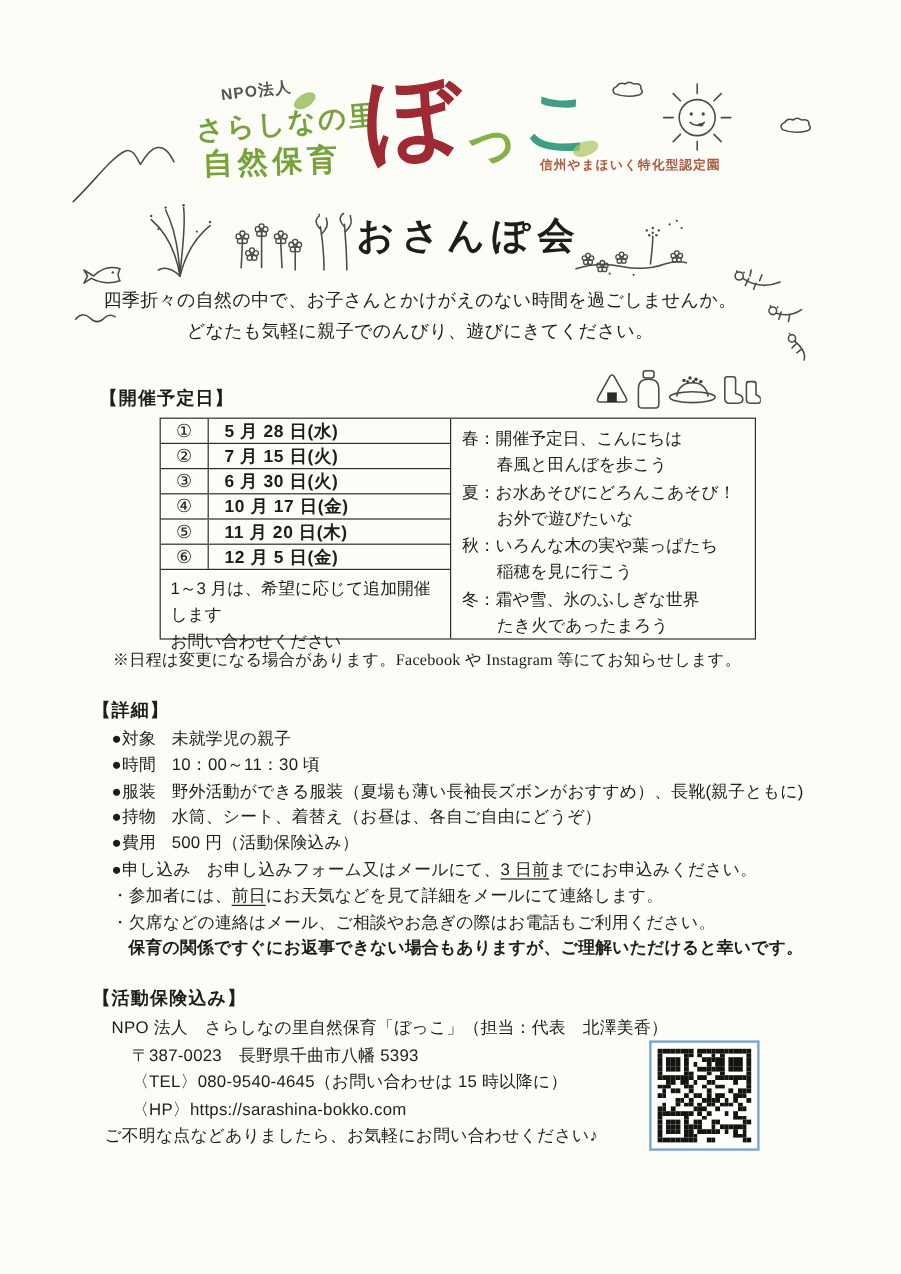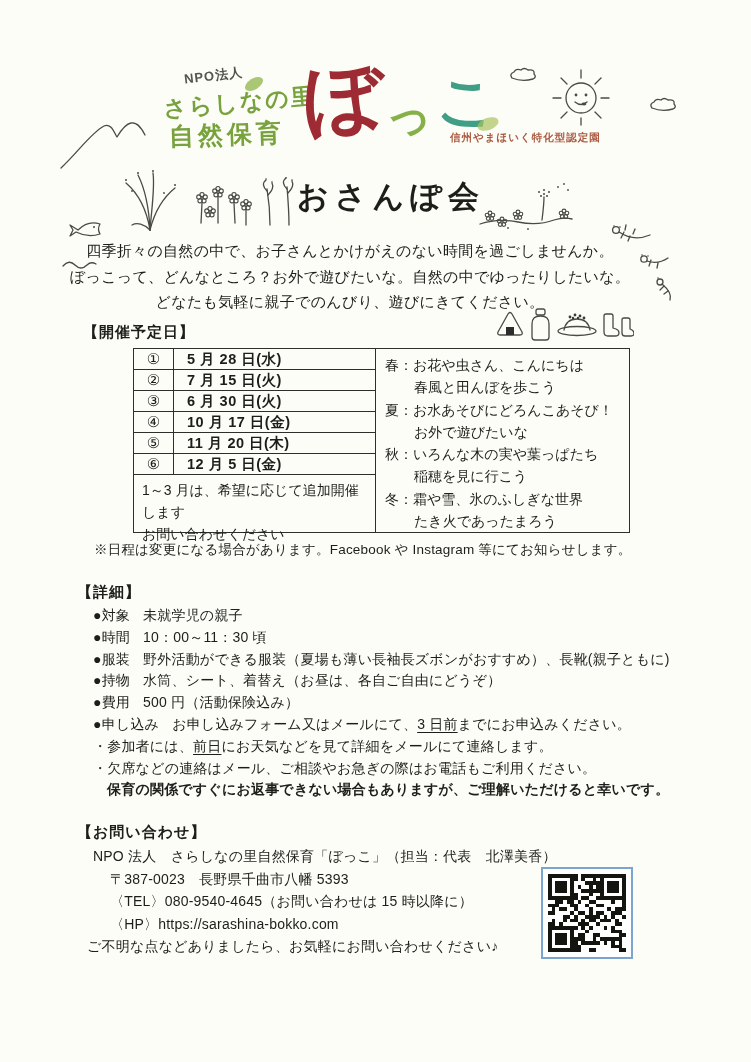--- a/index.html
+++ b/index.html
@@ -35,21 +35,21 @@
   
   .table { left:133px; top:348px; width:497px; height:185px; border:1.5px solid #2e2e2c; display:flex; }
   .t-left { width:242px; border-right:1.5px solid #2e2e2c; display:flex; flex-direction:column; }
   .srow { display:flex; height:21px; border-bottom:1px solid #2e2e2c; flex:none; }
   .sno  { width:40px; border-right:1px solid #2e2e2c; display:flex; align-items:center; justify-content:center; font-size:15px; }
   .sdate{ flex:1; display:flex; align-items:center; padding-left:13px; font-weight:bold; font-size:14.5px; letter-spacing:0.5px; }
   .snote{ flex:1; padding:4px 8px; font-size:14px; line-height:22px; }
   .t-right { flex:1; padding:5px 0 0 9px; font-size:14px; line-height:22.3px; }
   .season .s2 { padding-left:29px; }
 
-  .disclaimer { left:94px; top:541px; font-size:13.5px; letter-spacing:0.2px; }
+  .disclaimer { left:94px; top:541px; font-size:13.5px; letter-spacing:0.2px;font-family:Liberation Serif, serif; }
 
   
   .h-det { left:77px; top:583px; }
   .details { left:93px; top:605px; width:640px; font-size:14px; line-height:21.8px; letter-spacing:0.2px; }
   .dlab { margin-right:13px; }
   .ul { text-decoration:underline; text-underline-offset:3px; }
   .indent1 { padding-left:14px;font-weight:bold; }
 
   
   .h-con { left:77px; top:823px; }
@@ -237,21 +237,20 @@
       <circle cx="8" cy="12" r="0.8"></circle>
         <circle cx="14" cy="13" r="0.8"></circle>
       <circle cx="36" cy="41" r="0.8"></circle>
         <circle cx="42" cy="42" r="0.8"></circle>
         <circle cx="52" cy="64" r="0.8"></circle>
     </g>
   </svg>
 
   <div class="abs intro">
     <div>四季折々の自然の中で、お子さんとかけがえのない時間を過ごしませんか。</div>
-    <div>ぼっこって、どんなところ？お外で遊びたいな。自然の中でゆったりしたいな。</div>
     <div>どなたも気軽に親子でのんびり、遊びにきてください。</div>
   </div>
 
   <div class="abs sec-head h-sched">【開催予定日】</div>
 
   <svg class="abs" style="left:492px;top:306px" width="142" height="42" viewBox="0 0 142 42">
     <g>
       <path class="doodle" d="M16,8 Q18,5 20,8 L30,26 Q31,29 28,29 L8,29 Q5,29 6,26 Z"></path>
       <rect x="14" y="21" width="8" height="8" fill="#2c2c2a"></rect>
     </g>
@@ -303,21 +302,21 @@
         <div class="sno">⑥</div>
         <div class="sdate">12 月 5 日(金)</div>
       </div>
       <div class="snote">
         <div>1～3 月は、希望に応じて追加開催します</div>
         <div>お問い合わせください</div>
       </div>
     </div>
     <div class="t-right">
       <div class="season">
-        <div class="s1"><span>春：</span><span>お花や虫さん、こんにちは</span></div>
+        <div class="s1"><span>春：</span><span>開催予定日、こんにちは</span></div>
         <div class="s2">春風と田んぼを歩こう</div>
       </div>
       <div class="season">
         <div class="s1"><span>夏：</span><span>お水あそびにどろんこあそび！</span></div>
         <div class="s2">お外で遊びたいな</div>
       </div>
       <div class="season">
         <div class="s1"><span>秋：</span><span>いろんな木の実や葉っぱたち</span></div>
         <div class="s2">稲穂を見に行こう</div>
       </div>
@@ -350,21 +349,21 @@
     <div class="dline">
       <span>●</span><span class="dlab">申し込み</span><span>お申し込みフォーム又はメールにて、</span><span class="ul">3 日前</span><span>までにお申込みください。</span>
     </div>
     <div class="dline">
       <span>・参加者には、</span><span class="ul">前日</span><span>にお天気などを見て詳細をメールにて連絡します。</span>
     </div>
     <div class="dline">・欠席などの連絡はメール、ご相談やお急ぎの際はお電話もご利用ください。</div>
     <div class="dline indent1">保育の関係ですぐにお返事できない場合もありますが、ご理解いただけると幸いです。</div>
   </div>
 
-  <div class="abs sec-head h-con">【お問い合わせ】</div>
+  <div class="abs sec-head h-con">【活動保険込み】</div>
   <div class="abs contact">
     <div>NPO 法人　さらしなの里自然保育「ぼっこ」（担当：代表　北澤美香）</div>
     <div class="cind">〒387-0023　長野県千曲市八幡 5393</div>
     <div class="cind">
       <span>〈TEL〉</span><span>080-9540-4645（お問い合わせは 15 時以降に）</span>
     </div>
     <div class="cind">
       <span>〈HP〉</span><span>https://sarashina-bokko.com</span>
     </div>
     <div class="closing">ご不明な点などありましたら、お気軽にお問い合わせください♪</div>

